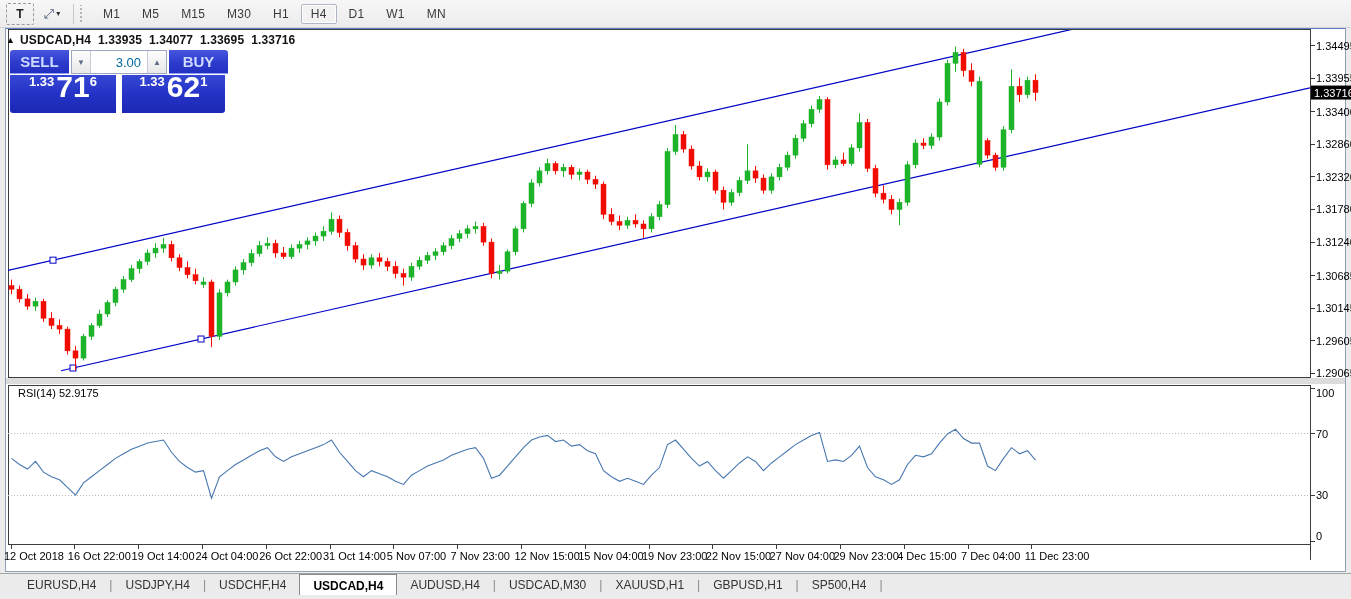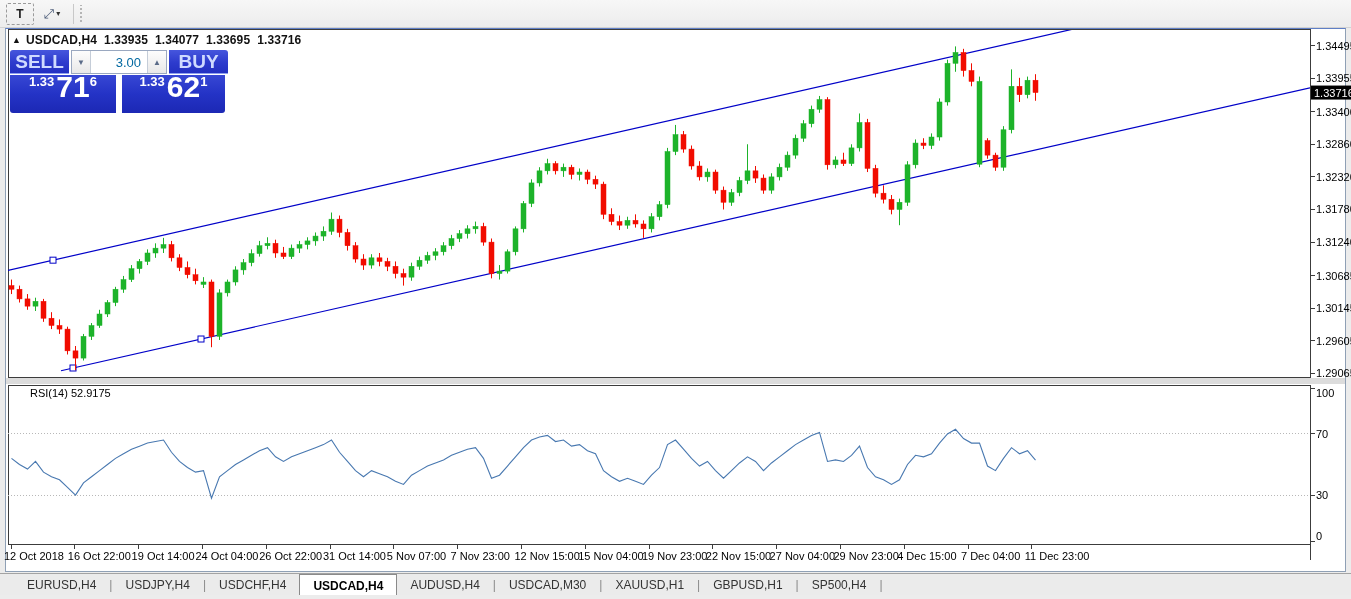--- a/index.html
+++ b/index.html
@@ -34,33 +34,33 @@
   }
   .tf-btn.active{background:#f2f2f2;border:1px solid #aeb6c2;box-shadow:inset 0 0 0 1px #fff;}
   
   .chart-window{
     position:absolute;left:5px;top:28px;width:1341px;height:544px;
     background:#ffffff;border:1px solid #8fa0b5;border-top:1px solid #5f7fc6;
     box-sizing:border-box;
   }
   #chart-svg{position:absolute;left:0;top:0;}
   .chart-title{
-    position:absolute;left:12px;top:33px;font-size:12px;font-weight:bold;color:#111;
+    position:absolute;left:6px;top:33px;font-size:12px;font-weight:bold;color:#111;
     letter-spacing:.1px;white-space:nowrap;
   }
   .chart-title .tri{font-size:9px;vertical-align:1px;margin-right:5px;}
   .chart-title span.v{margin-left:7px;}
-  .rsi-title{position:absolute;left:30px;top:387px;font-size:11px;color:#000;}
+  .rsi-title{position:absolute;left:18px;top:387px;font-size:11px;color:#000;}
   
   .ocd{position:absolute;left:10px;top:50px;width:218px;}
   .ocd-row1{display:flex;height:24px;}
   .btn-sell,.btn-buy{
     width:59px;display:flex;align-items:center;justify-content:center;
     background:linear-gradient(180deg,#4656dd 0%,#2d3bcd 55%,#2330c2 100%);
-    color:#cfdaff;font-size:19px;font-weight:bold;
+    color:#cfdaff;font-size:15px;font-weight:bold;
     border-bottom:1px solid #8fa0f0;cursor:pointer;
   }
   .btn-sell{border-radius:3px 0 0 0;}
   .btn-buy{border-radius:0 3px 0 0;margin-left:0;}
   .vol-box{
     flex:1;display:flex;height:22px;margin:0 2px;
     border:1px solid #9aa8c0;background:#fff;align-items:stretch;
   }
   .spin-btn{
     width:18px;display:flex;align-items:center;justify-content:center;
@@ -100,20 +100,31 @@
 <body>
 
 <div class="toolbar">
   <div class="tool-btn text-tool">T</div>
   <div class="tool-btn cursor-tool">
     <span>⤢</span>
     <span class="caret">▾</span>
   </div>
   <div class="tb-sep"></div>
   <div class="grip"></div>
+  <div id="tf-buttons" style="display:flex;">
+      <div class="tf-btn">M1</div>
+      <div class="tf-btn">M5</div>
+      <div class="tf-btn">M15</div>
+      <div class="tf-btn">M30</div>
+      <div class="tf-btn">H1</div>
+      <div class="tf-btn active">H4</div>
+      <div class="tf-btn">D1</div>
+      <div class="tf-btn">W1</div>
+      <div class="tf-btn">MN</div>
+    </div>
 </div>
 
 <div class="chart-window"></div>
 <svg id="chart-svg" width="1351" height="599">
     <rect x="8" y="29" width="1302" height="348" fill="none" stroke="#3c3c3c" stroke-width="1" shape-rendering="crispEdges"></rect>
     <rect x="8" y="385" width="1302" height="159" fill="none" stroke="#3c3c3c" stroke-width="1" shape-rendering="crispEdges"></rect>
     <rect x="6" y="378" width="1339" height="6" fill="#dcdcdc" stroke="none"></rect>
     <line x1="1310" y1="544" x2="1310" y2="560" fill="none" stroke="#3c3c3c" stroke-width="1" shape-rendering="crispEdges"></line>
     <defs>
       <clipPath id="paneClip">

